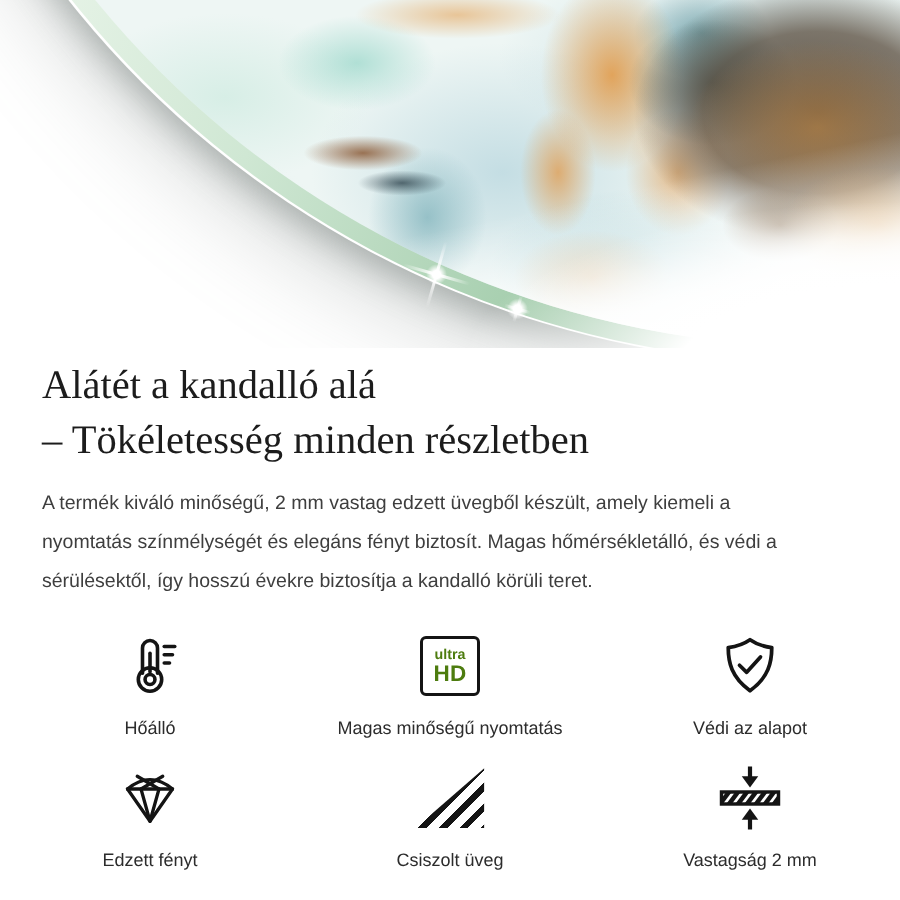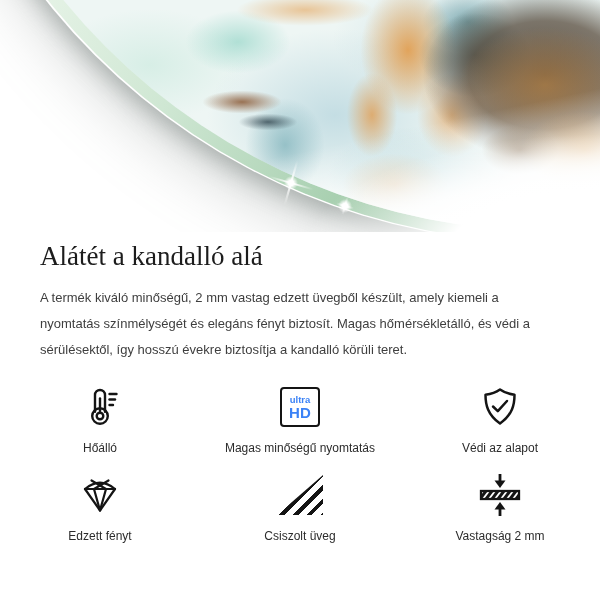--- a/index.html
+++ b/index.html
@@ -55,34 +55,34 @@
     background:linear-gradient(90deg, rgba(255,255,255,0), #fff 46%, #fff 54%, rgba(255,255,255,0)); }
   .sparkle .ray-v { width:2px; height:100%;
     background:linear-gradient(180deg, rgba(255,255,255,0), #fff 46%, #fff 54%, rgba(255,255,255,0)); }
   .sparkle .core { position:absolute; left:50%; top:50%; width:14px; height:14px;
     transform:translate(-50%,-50%);
     background:radial-gradient(circle, #fff 0 28%, rgba(255,255,255,0) 70%); }
   .sparkle-main { left:268px; top:160px; width:46px; height:46px; transform:rotate(16deg); }
   .sparkle-small { left:336px; top:197px; width:18px; height:18px; transform:rotate(16deg); }
 
   
-  .content { padding:2px 44px 0 40px; }
+  .content { padding:2px 44px 0 28px; }
   .headline { font-family:"Liberation Serif", serif; font-weight:400;
     font-size:27px; line-height:37px; color:#1c1c1c; margin-top:4px; }
   .desc { margin-top:10px; max-width:506px; font-size:13px; line-height:26px; color:#3e3e3e; }
 
   
   .features { margin-top:20px; display:grid; grid-template-columns:repeat(3,1fr); row-gap:16px; }
   .feature { display:flex; flex-direction:column; align-items:center; }
   .icon-box { height:48px; display:flex; align-items:center; justify-content:center; }
   .feature-label { margin-top:10px; font-size:12px; color:#2c2c2c; }
 
   svg.fi { display:block; }
   .uhd-box { width:40px; height:40px; border:2.5px solid #141414; border-radius:4px;
-    display:flex; flex-direction:column; align-items:center; justify-content:center; color:#3b82f6; }
+    display:flex; flex-direction:column; align-items:center; justify-content:center; color:#4d7c0f; }
   .uhd-top { font-size:9.5px; line-height:10px; font-weight:700; }
   .uhd-bottom { font-size:15px; line-height:15px; font-weight:800; letter-spacing:0.2px; }
   .pol-edge { width:46px; height:40px;
     background:repeating-linear-gradient(135deg, #141414 0 4px, rgba(0,0,0,0) 4px 9.8px);
     clip-path:polygon(0 100%, 100% 0, 100% 100%); }
 </style>
 </head>
 <body>
 
 <div class="page">
@@ -100,20 +100,21 @@
     <div class="sparkle sparkle-small">
       <span class="ray-h"></span>
         <span class="ray-v"></span>
         <span class="core"></span>
     </div>
   </div>
 
   <div class="content">
     <h1 class="headline">
       <span style="display:block">Alátét a kandalló alá</span>
+      <span style="display:block">– Tökéletesség minden részletben</span>
     </h1>
     <p class="desc">A termék kiváló minőségű, 2 mm vastag edzett üvegből készült, amely kiemeli a nyomtatás színmélységét és elegáns fényt biztosít. Magas hőmérsékletálló, és védi a sérülésektől, így hosszú évekre biztosítja a kandalló körüli teret.</p>
   </div>
 
   <div class="features">
 
     <div class="feature">
       <div class="icon-box">
         <svg class="fi" width="44" height="44" viewBox="0 0 44 44" fill="none" stroke="#141414" stroke-width="2.4" stroke-linecap="round">
           <path d="M17 26.8 V10 a5 5 0 0 1 10 0 v16.8"></path>

